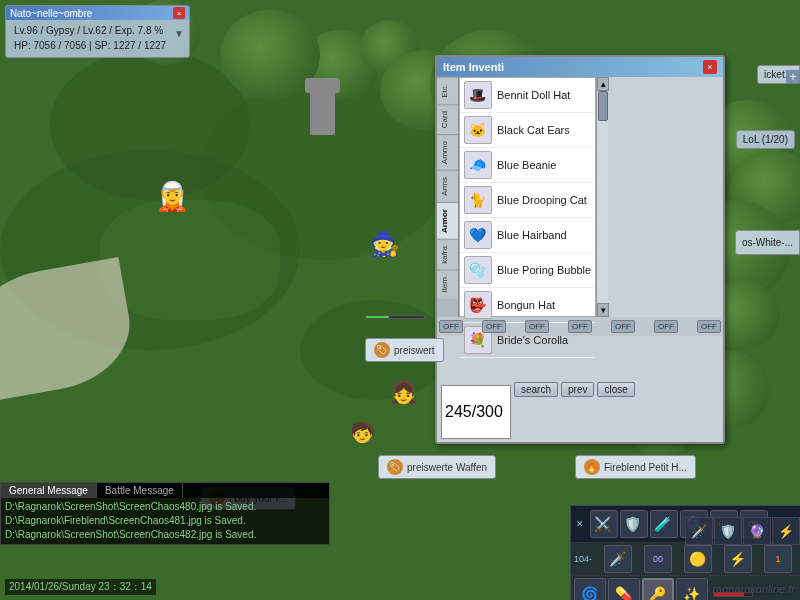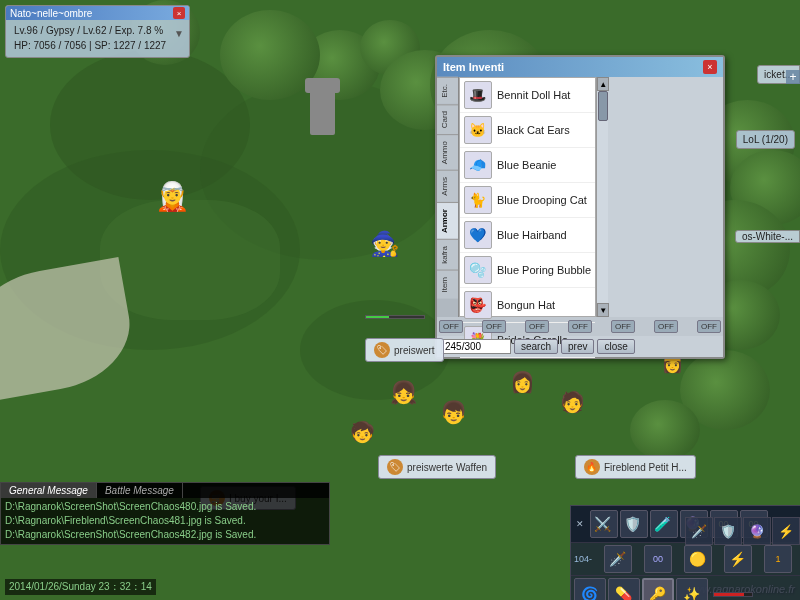--- a/index.html
+++ b/index.html
@@ -228,24 +228,25 @@
     
     .inv-search-row {
       display: flex;
       align-items: center;
       padding: 3px 4px;
       background: #c8d0d8;
       gap: 3px;
     }
     .inv-count-input {
       width: 70px;
-      font-size: 10px;
+      font-size: 16px;
       border: 1px solid #888;
-      padding: 1px 3px;
+      padding: 17px 3px;
       background: white;
+      margin-top: 46px;
     }
     .inv-btn {
       font-size: 10px;
       padding: 1px 6px;
       background: linear-gradient(to bottom, #d0d8e0, #b0bcc8);
       border: 1px solid #778;
       border-radius: 2px;
       cursor: pointer;
       color: #222;
     }
@@ -292,21 +293,21 @@
     }
 
     
     #oswhite-panel {
       position: absolute;
       top: 230px;
       right: 0px;
       background: rgba(200, 215, 230, 0.9);
       border: 1px solid #888;
       border-radius: 3px 0 0 3px;
-      padding: 0 6px;
+      padding: 6px 6px;
       font-size: 10px;
       color: #222;
     }
 
     
     #chat-area {
       position: absolute;
       bottom: 55px;
       left: 0;
       width: 330px;
@@ -316,21 +317,20 @@
     #chat-tabs {
       display: flex;
       background: rgba(0,0,0,0.8);
     }
     .chat-tab {
       padding: 2px 8px;
       font-size: 10px;
       color: #aaa;
       cursor: pointer;
       border-right: 1px solid #444;
-      font-style: italic;
     }
     .chat-tab.active {
       background: rgba(80,80,80,0.7);
       color: white;
     }
     #chat-log {
       padding: 2px 4px;
     }
     .chat-line {
       font-size: 10px;

